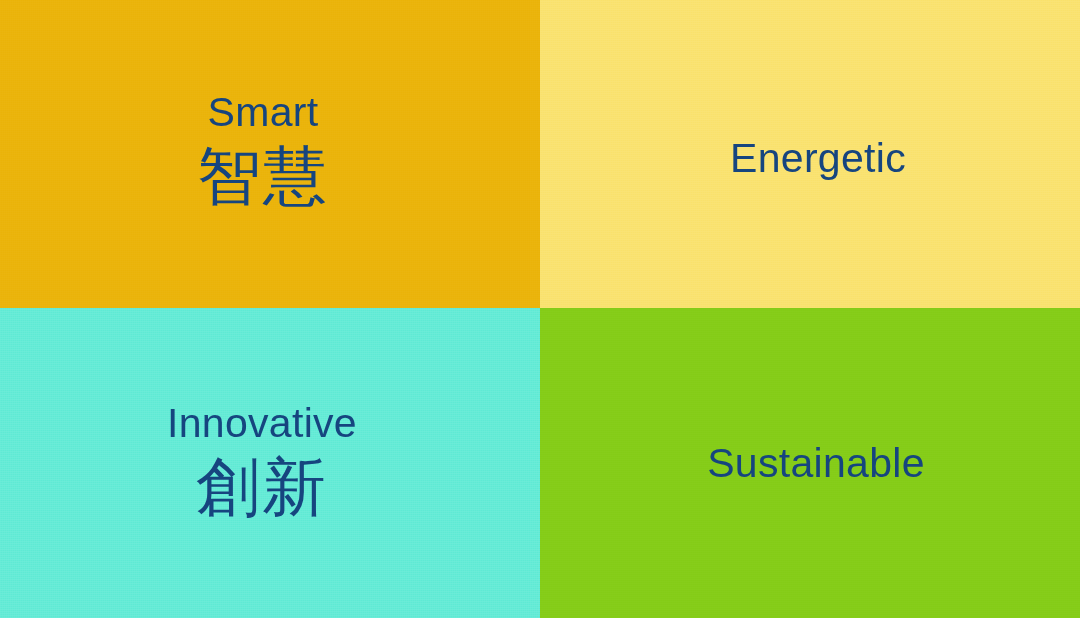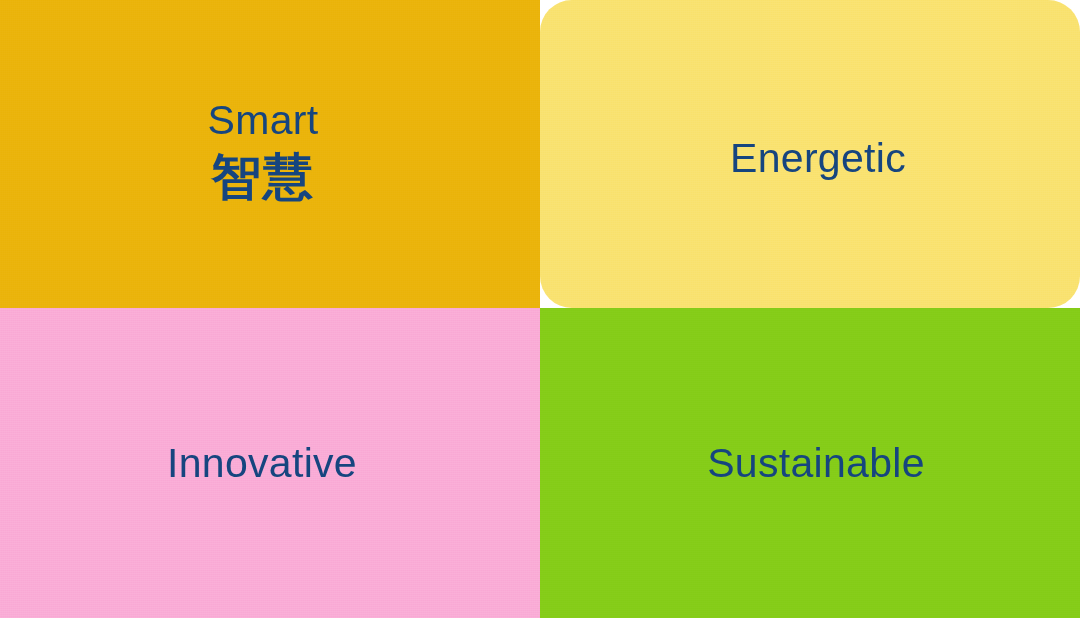--- a/index.html
+++ b/index.html
@@ -69,22 +69,22 @@
     display: block;
     font-size: 41px;
     font-weight: 400;
     letter-spacing: 0.3px;
     line-height: 1;
     white-space: nowrap;
   }
 
   .label-zh {
     display: block;
-    font-size: 50px;
-    font-weight: 700;
+    font-size: 64px;
+    font-weight: 400;
     letter-spacing: 2px;
     line-height: 1.12;
     margin-top: 8px;
     white-space: nowrap;
   }
 
   
   .q-smart      .label-block { transform: translate(-7px, -2px); }
   .q-energetic  .label-block { transform: translate(8px, 4px); }
   .q-innovative .label-block { transform: translate(-8px, 0px); }
@@ -95,29 +95,30 @@
 
 <div id="board">
 
   <section class="quad q-smart" style="background-color: #eab308; color: rgb(22, 69, 127);">
     <div class="label-block">
       <span class="label-en">Smart</span>
       <span class="label-zh">智慧</span>
     </div>
   </section>
 
-  <section class="quad q-energetic" style="background-color: rgb(249, 225, 107); color: rgb(22, 69, 127); border-radius: 32px;">
+  <section class="quad q-energetic" style="background-color: rgb(249, 225, 107); color: rgb(22, 69, 127);">
     <div class="label-block">
       <span class="label-en">Energetic</span>
     </div>
   </section>
 
-  <section class="quad q-innovative" style="background-color: #f9a8d4; color: rgb(22, 69, 127);">
+  <section class="quad q-innovative" style="background-color: #5eead4; color: rgb(22, 69, 127);">
     <div class="label-block">
       <span class="label-en">Innovative</span>
+      <span class="label-zh">創新</span>
     </div>
   </section>
 
   <section class="quad q-sustainable" style="background-color: #84cc16; color: rgb(22, 69, 127);">
     <div class="label-block">
       <span class="label-en">Sustainable</span>
     </div>
   </section>
 
 </div>

